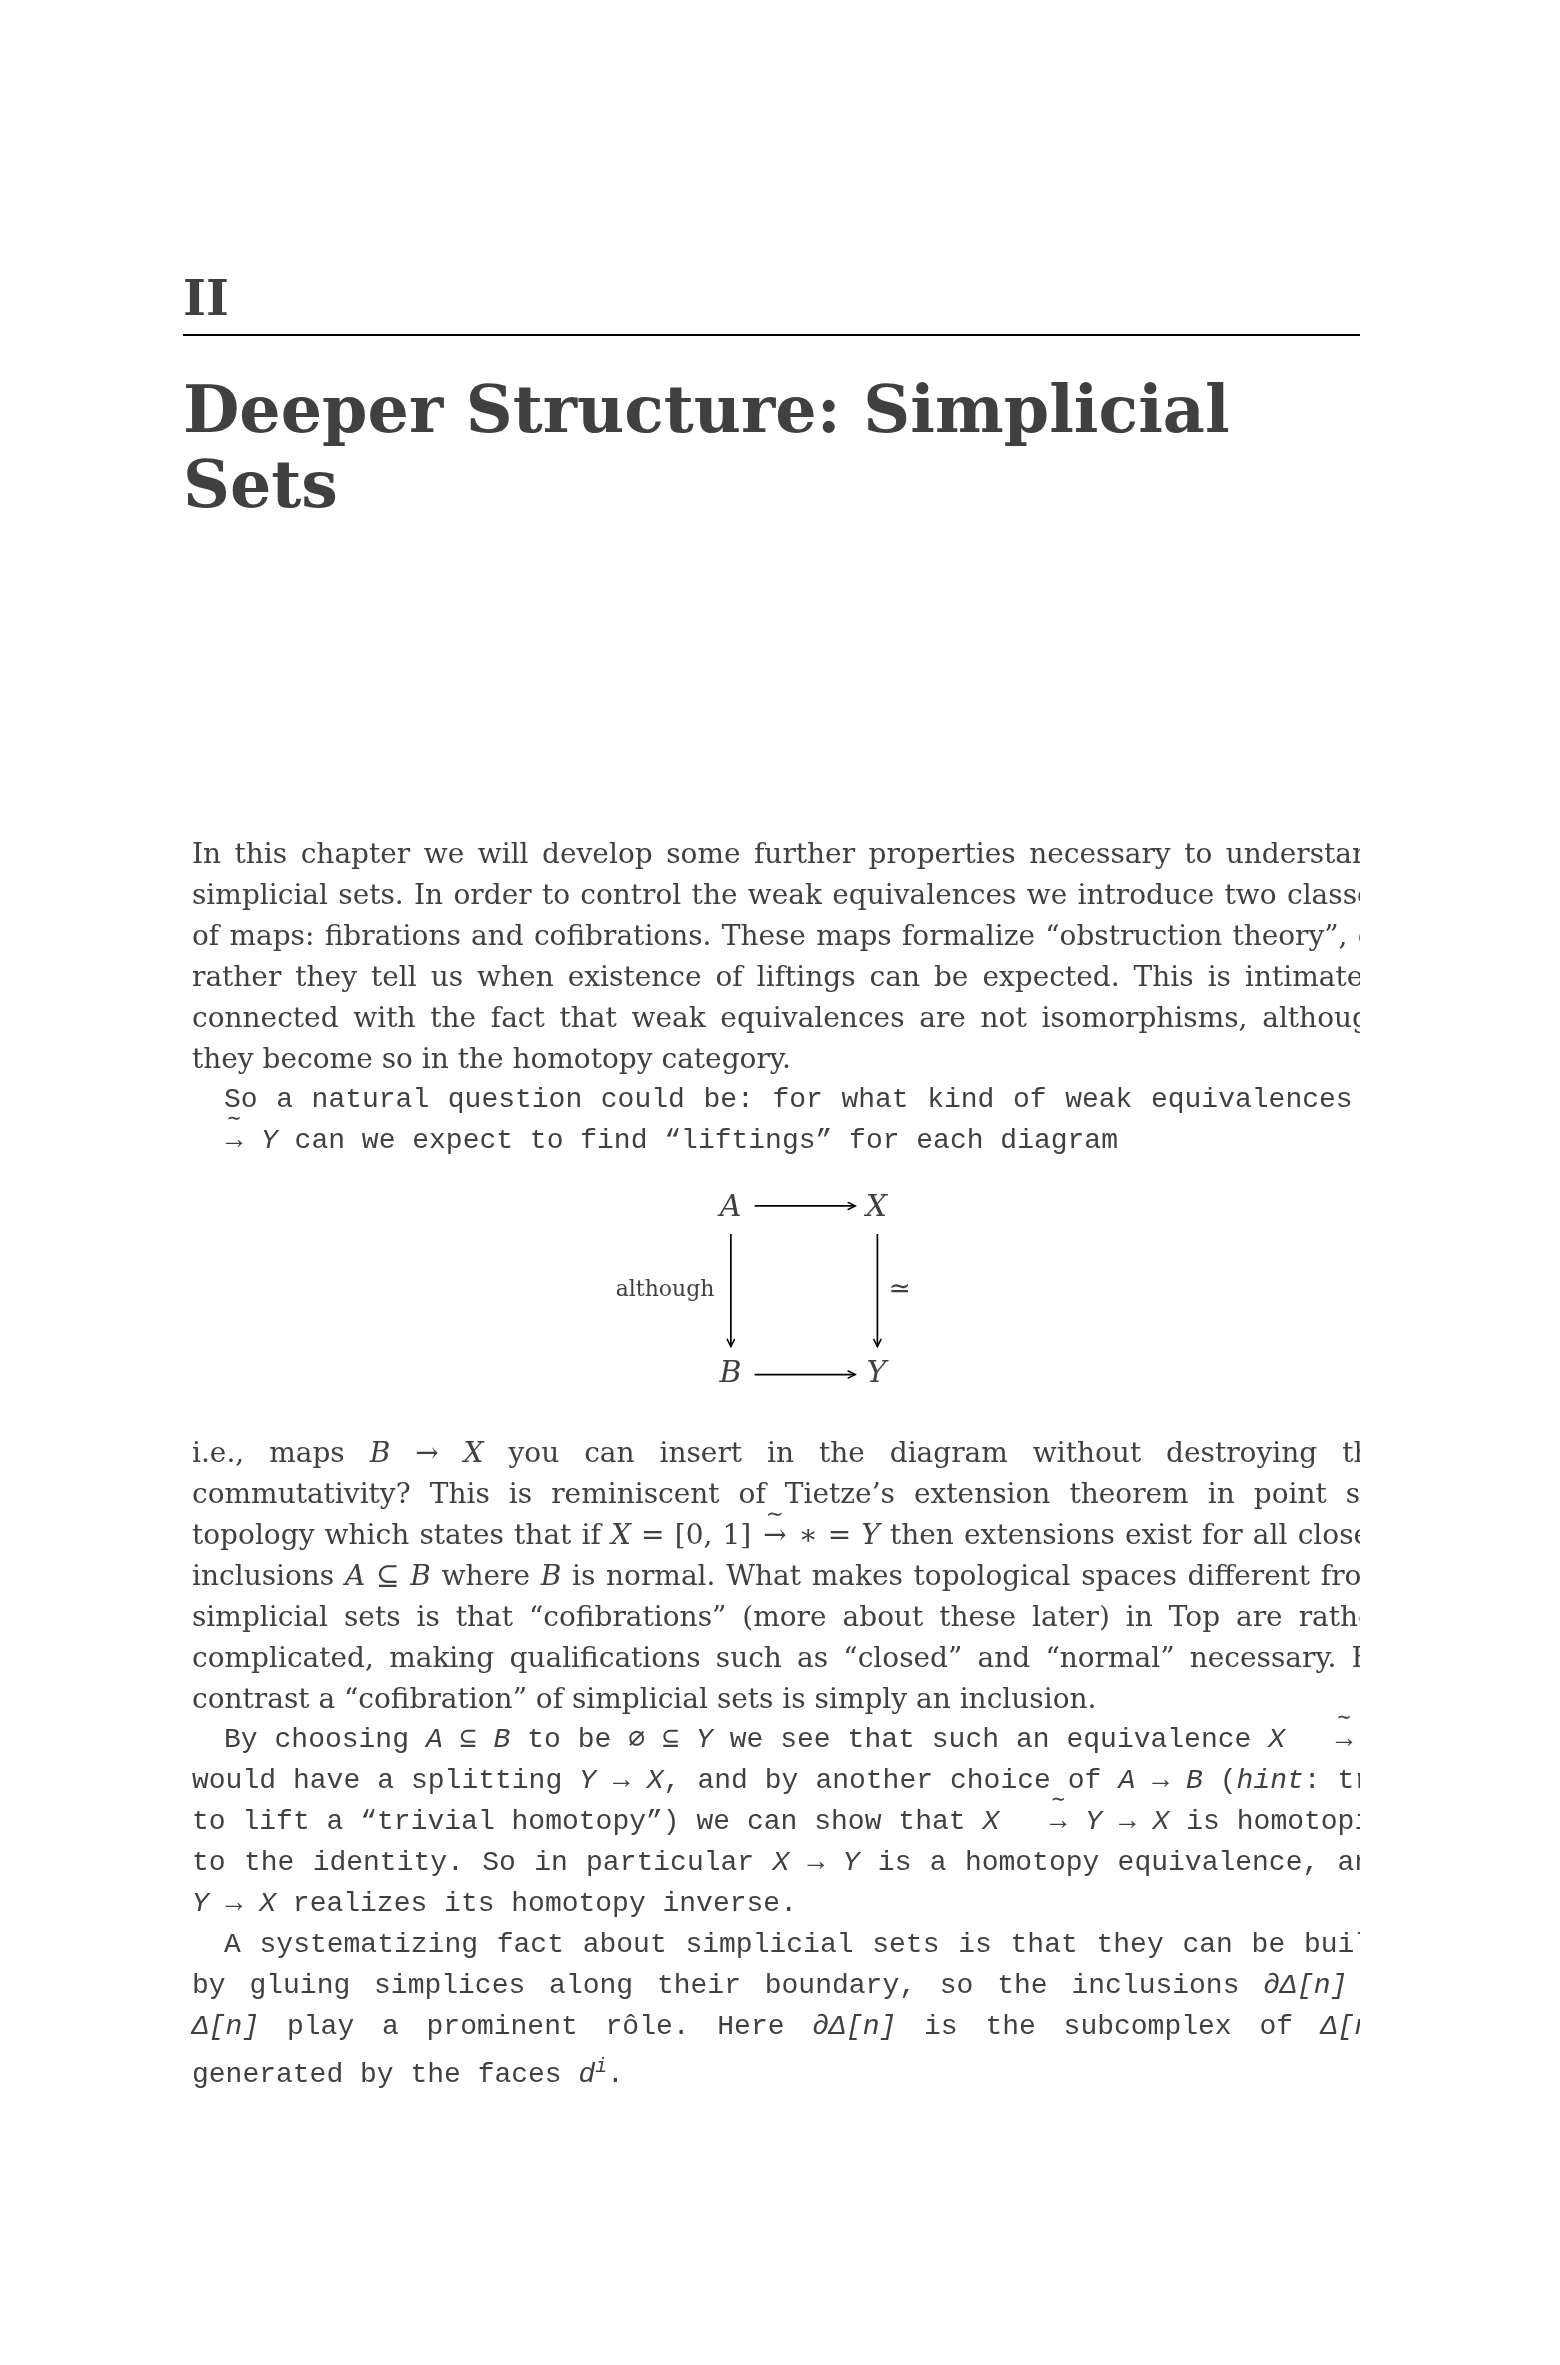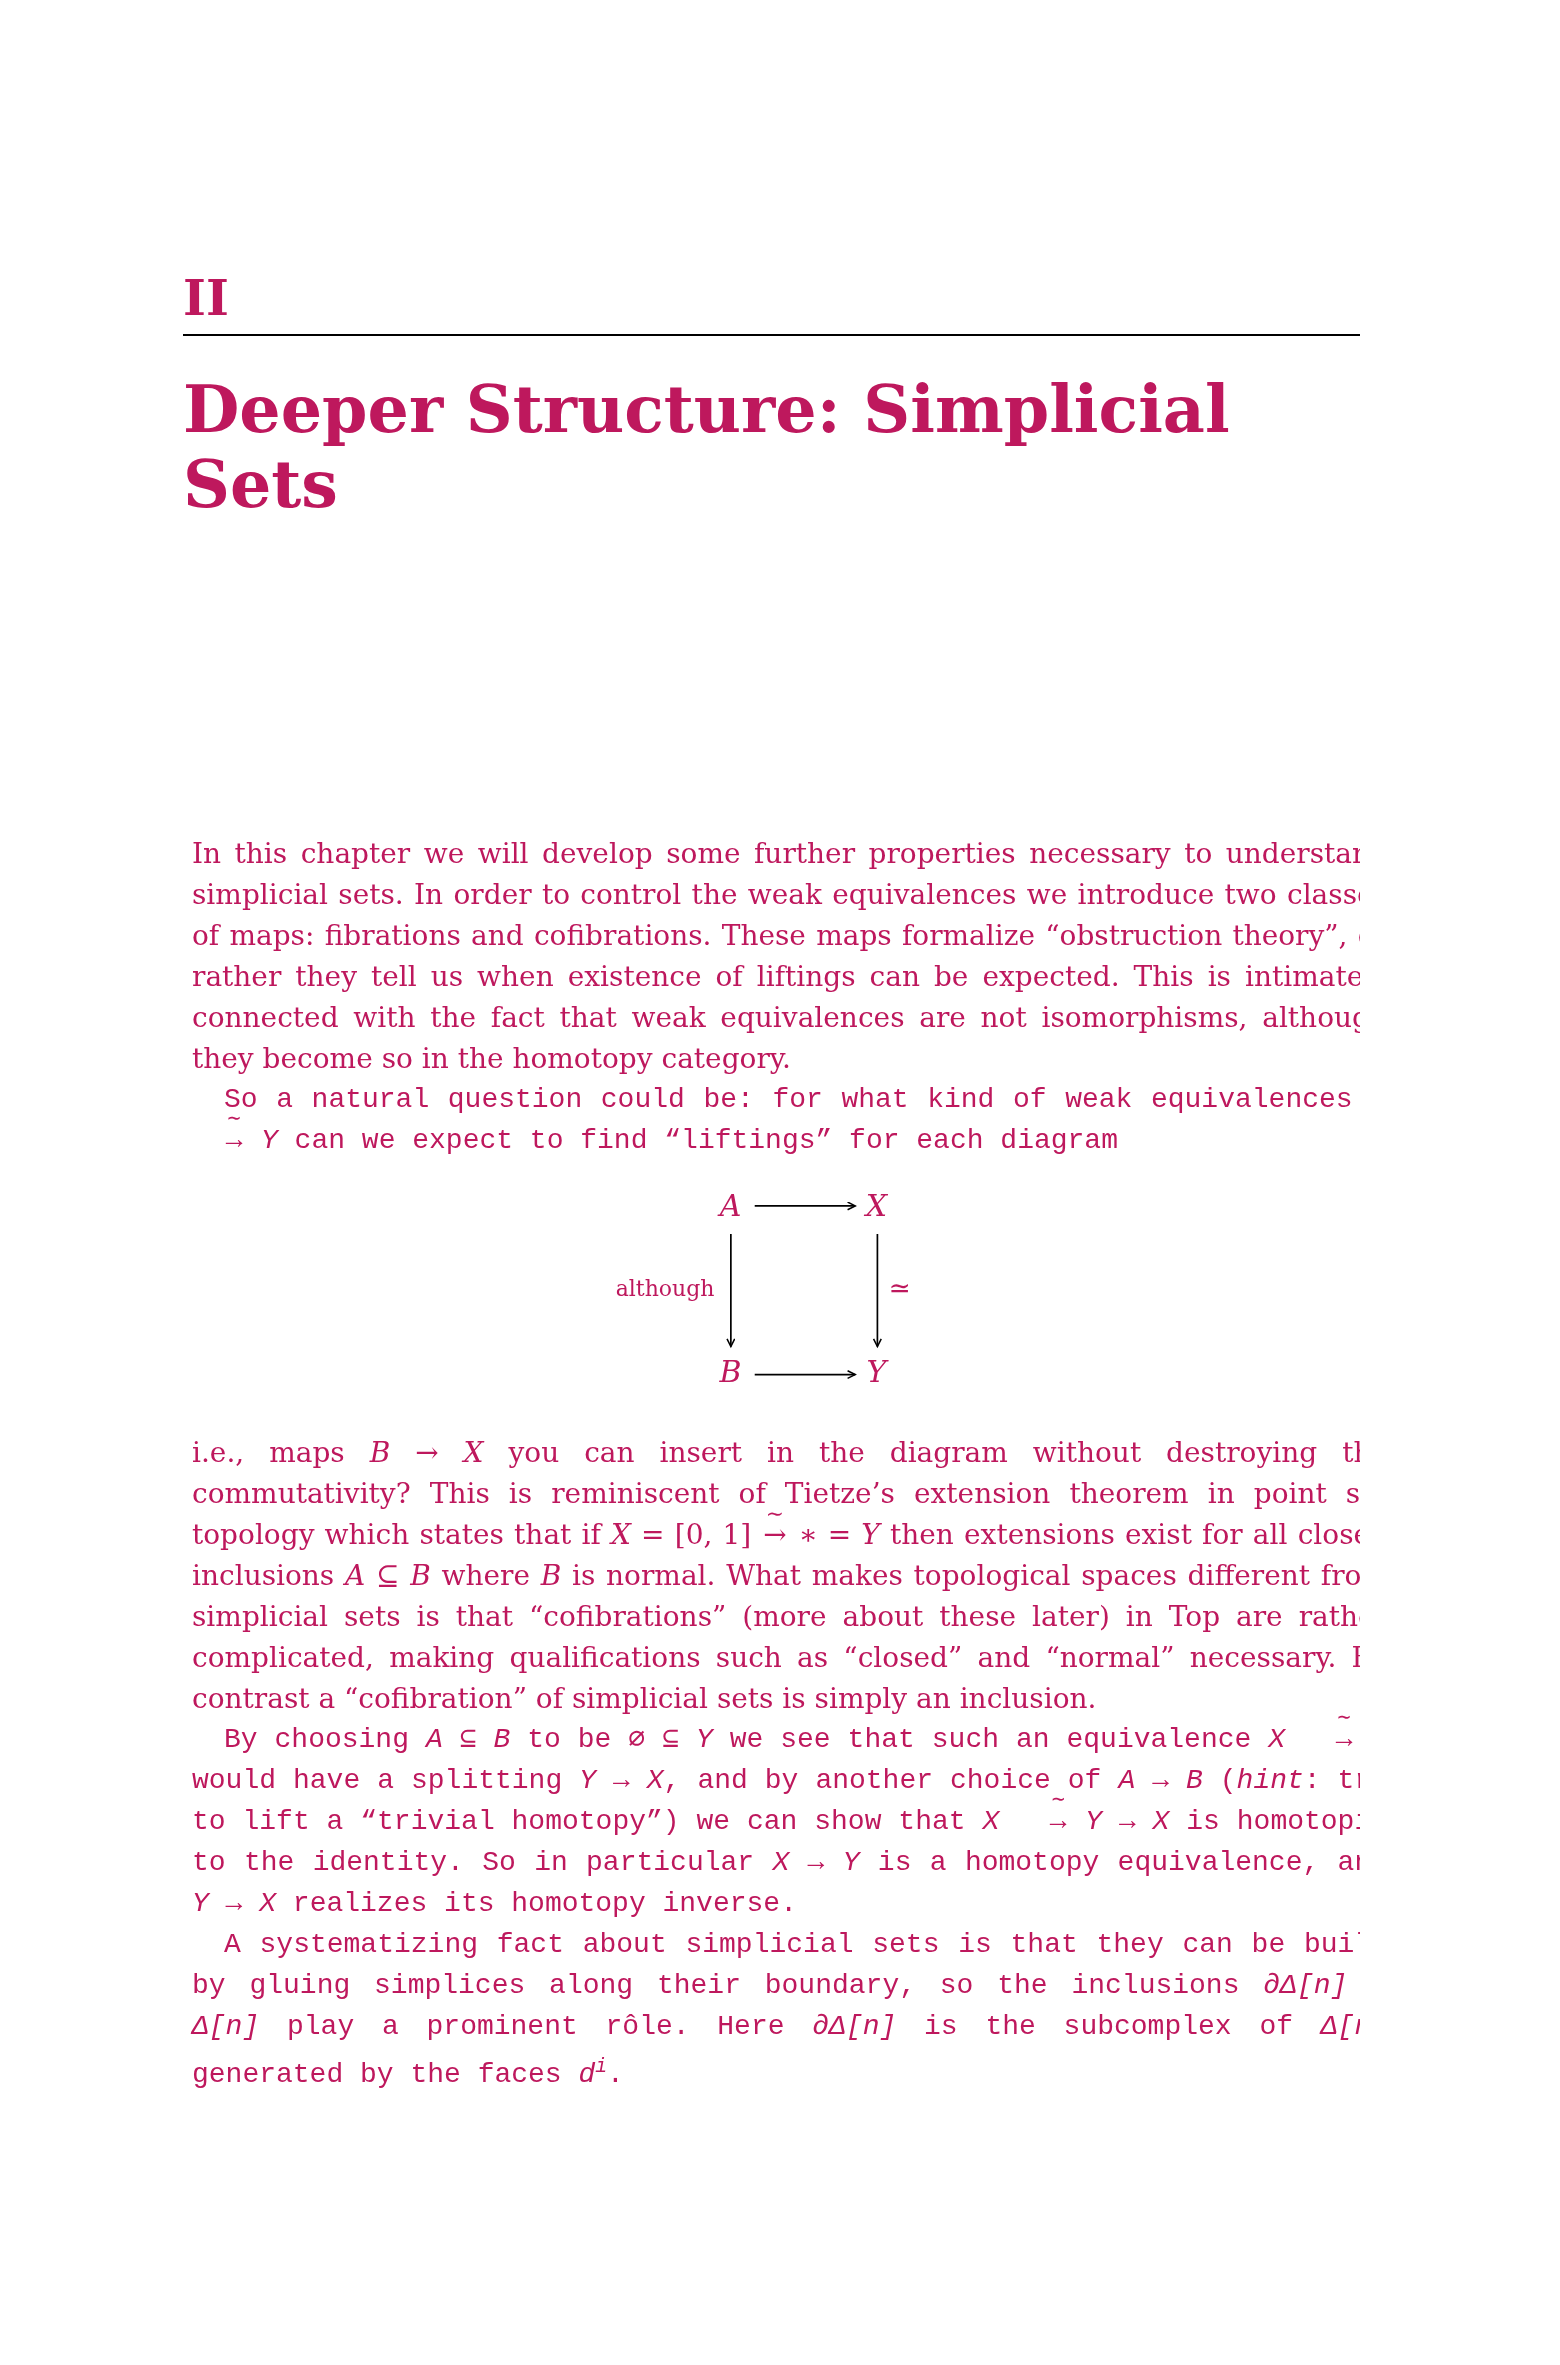--- a/index.html
+++ b/index.html
@@ -4,21 +4,21 @@
 <style>
   html, body {
     margin: 0; padding: 0;
     background: #ffffff;
   }
   .page {
     position: relative;
     width: 1360px;
     height: 2366px;
     background: #ffffff;
-    color: #be185d;
+    color: #404040;
     font-family: "DejaVu Serif", "Liberation Serif", serif;
     overflow: hidden;
   }
   .content {
     position: absolute;
     left: 183px;
     top: 0;
     width: 1196px;
   }
   .chapter-number {

